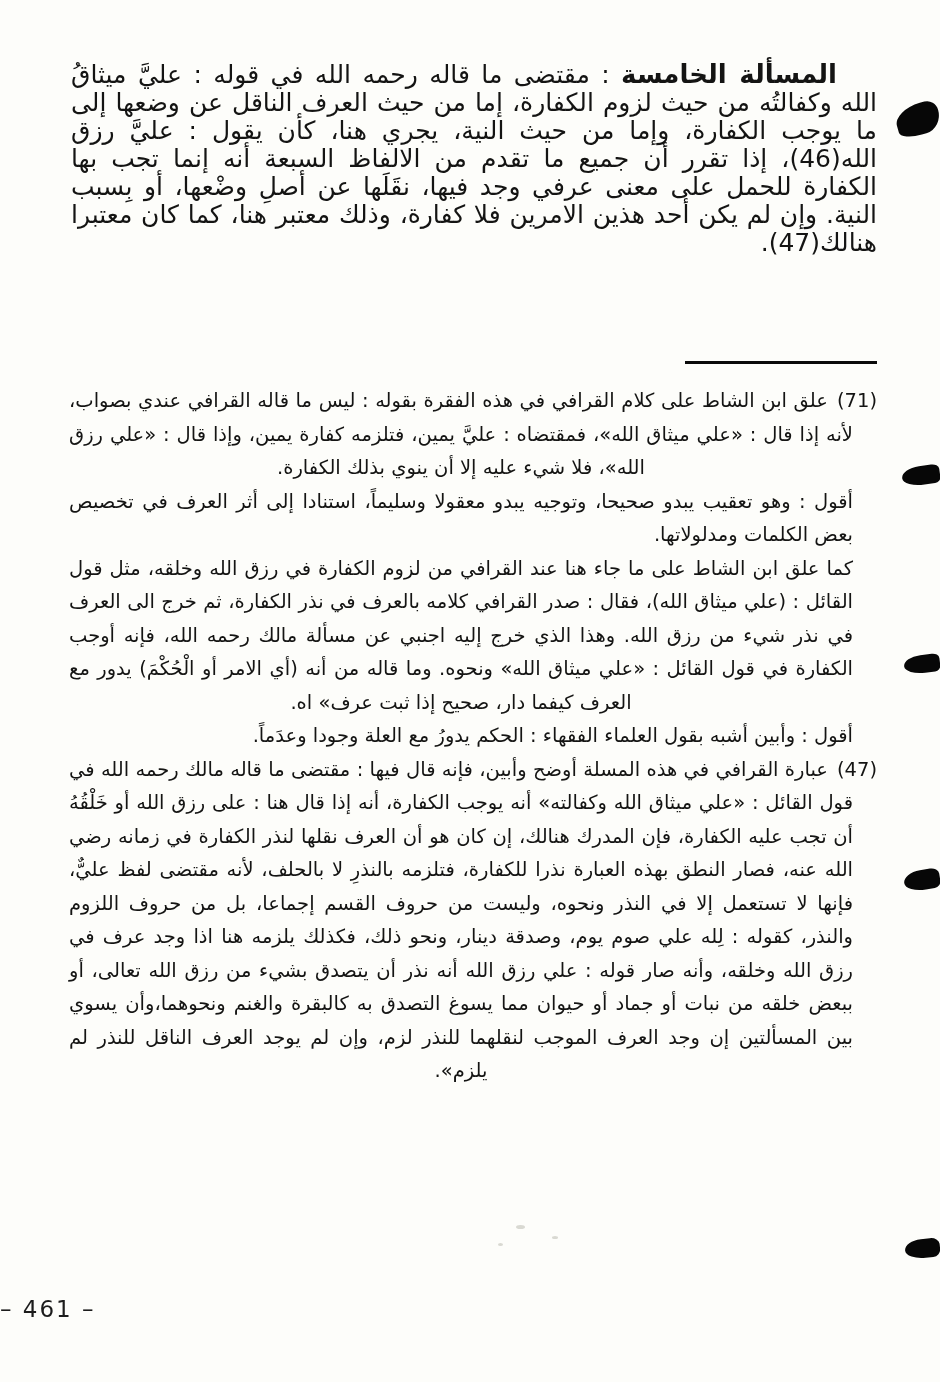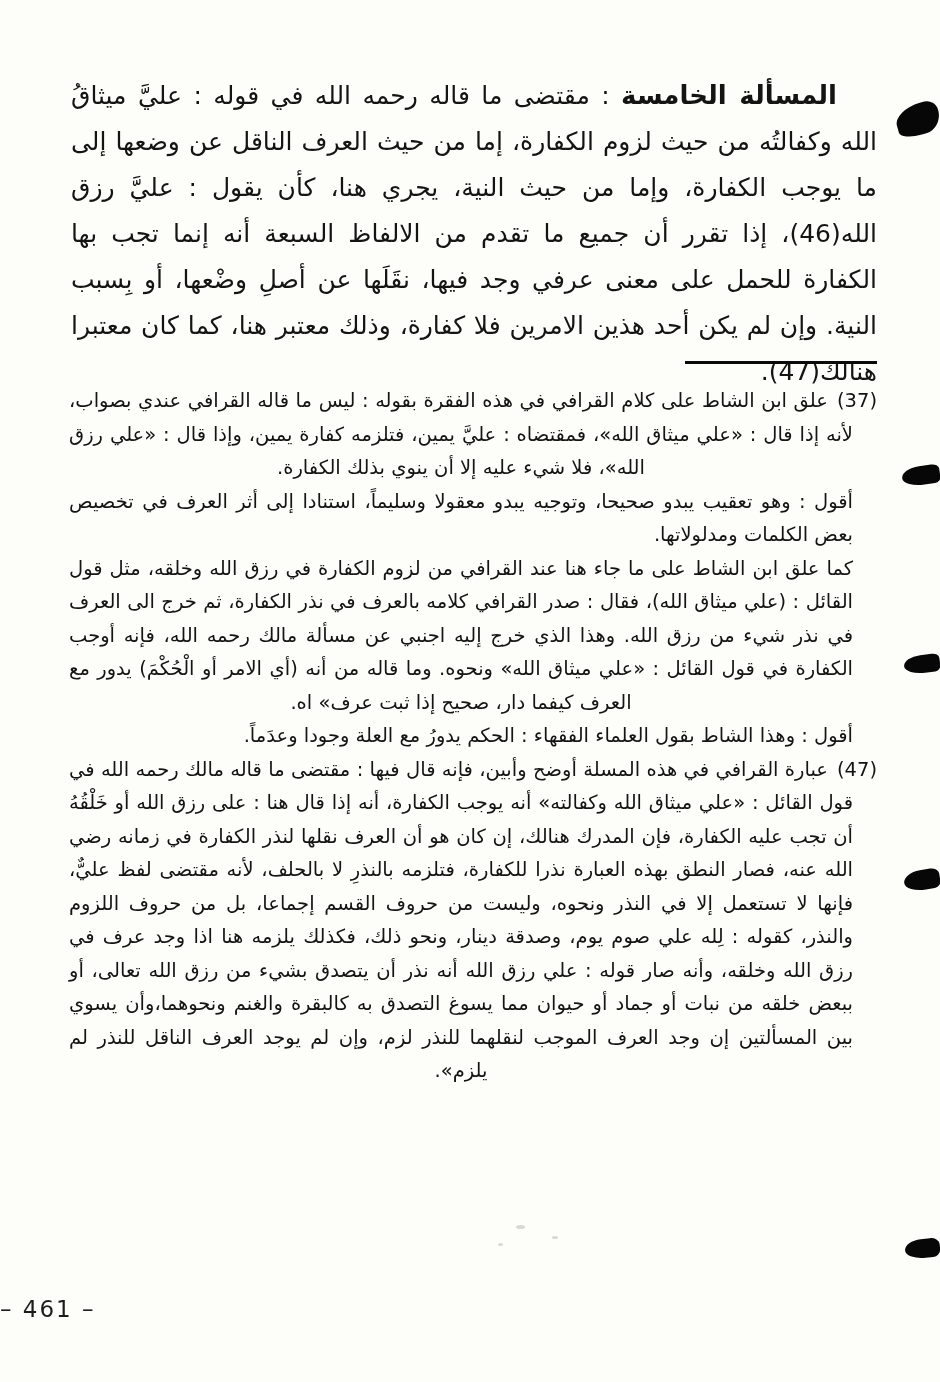--- a/index.html
+++ b/index.html
@@ -7,24 +7,24 @@
     position:relative;
     width:940px;height:1382px;
     background:#fdfdfa;
     overflow:hidden;
     font-family:"DejaVu Sans", sans-serif;
     color:#141413;
   }
   
   .main-text{
     position:absolute;
-    top:72px;right:63px;width:806px;
+    top:60px;right:63px;width:806px;
     direction:rtl;
     font-size:25px;
-    line-height:46px;
+    line-height:28px;
     text-align:justify;
     text-align-last:right;
   }
   .main-text p{margin:0;text-indent:40px;}
   .section-heading{font-weight:bold;font-size:26px;}
   
   .fn-divider{
     position:absolute;
     top:361px;right:63px;
     width:192px;height:3px;
@@ -74,24 +74,24 @@
 
   <div class="main-text">
     <p><span class="section-heading">المسألة الخامسة</span><span> : مقتضى ما قاله رحمه الله في قوله : عليَّ ميثاقُ الله وكفالتُه من حيث لزوم الكفارة، إما من حيث العرف الناقل عن وضعها إلى ما يوجب الكفارة، وإما من حيث النية، يجري هنا، كأن يقول : عليَّ رزق الله(46)، إذا تقرر أن جميع ما تقدم من الالفاظ السبعة أنه إنما تجب بها الكفارة للحمل على معنى عرفي وجد فيها، نقَلَها عن أصلِ وضْعها، أو بِسبب النية. وإن لم يكن أحد هذين الامرين فلا كفارة، وذلك معتبر هنا، كما كان معتبرا هنالك(47).</span></p>
   </div>
 
   <div class="fn-divider"></div>
 
   <div class="footnotes">
 
     <div class="footnote">
-      <p class="fn-para fn-first last-center"><span class="fn-marker">(37)</span><span>علق ابن الشاط على كلام القرافي في هذه الفقرة بقوله : ليس ما قاله القرافي عندي بصواب، لأنه إذا قال : «علي ميثاق الله»، فمقتضاه : عليَّ يمين، فتلزمه كفارة يمين، وإذا قال : «علي رزق الله»، فلا شيء عليه إلا أن ينوي بذلك الكفارة.</span></p>
+      <p class="fn-para fn-first last-center"><span class="fn-marker">(71)</span><span>علق ابن الشاط على كلام القرافي في هذه الفقرة بقوله : ليس ما قاله القرافي عندي بصواب، لأنه إذا قال : «علي ميثاق الله»، فمقتضاه : عليَّ يمين، فتلزمه كفارة يمين، وإذا قال : «علي رزق الله»، فلا شيء عليه إلا أن ينوي بذلك الكفارة.</span></p>
       <p class="fn-para last-right">أقول : وهو تعقيب يبدو صحيحا، وتوجيه يبدو معقولا وسليماً، استنادا إلى أثر العرف في تخصيص بعض الكلمات ومدلولاتها.</p>
       <p class="fn-para last-center">كما علق ابن الشاط على ما جاء هنا عند القرافي من لزوم الكفارة في رزق الله وخلقه، مثل قول القائل : (علي ميثاق الله)، فقال : صدر القرافي كلامه بالعرف في نذر الكفارة، ثم خرج الى العرف في نذر شيء من رزق الله. وهذا الذي خرج إليه اجنبي عن مسألة مالك رحمه الله، فإنه أوجب الكفارة في قول القائل : «علي ميثاق الله» ونحوه. وما قاله من أنه (أي الامر أو الْحُكْمَ) يدور مع العرف كيفما دار، صحيح إذا ثبت عرف» اه.</p>
-      <p class="fn-para last-right">أقول : وهذا الشاط بقول العلماء الفقهاء : الحكم يدورُ مع العلة وجودا وعدَماً.</p>
+      <p class="fn-para last-right">أقول : وأبين أشبه بقول العلماء الفقهاء : الحكم يدورُ مع العلة وجودا وعدَماً.</p>
     </div>
 
     <div class="footnote">
       <p class="fn-para fn-first last-center"><span class="fn-marker">(47)</span><span>عبارة القرافي في هذه المسلة أوضح وأبين، فإنه قال فيها : مقتضى ما قاله مالك رحمه الله في قول القائل : «علي ميثاق الله وكفالته» أنه يوجب الكفارة، أنه إذا قال هنا : على رزق الله أو خَلْقُهُ أن تجب عليه الكفارة، فإن المدرك هنالك، إن كان هو أن العرف نقلها لنذر الكفارة في زمانه رضي الله عنه، فصار النطق بهذه العبارة نذرا للكفارة، فتلزمه بالنذرِ لا بالحلف، لأنه مقتضى لفظ عليٌّ، فإنها لا تستعمل إلا في النذر ونحوه، وليست من حروف القسم إجماعا، بل من حروف اللزوم والنذر، كقوله : لِله علي صوم يوم، وصدقة دينار، ونحو ذلك، فكذلك يلزمه هنا اذا وجد عرف في رزق الله وخلقه، وأنه صار قوله : علي رزق الله أنه نذر أن يتصدق بشيء من رزق الله تعالى، أو ببعض خلقه من نبات أو جماد أو حيوان مما يسوغ التصدق به كالبقرة والغنم ونحوهما،وأن يسوي بين المسألتين إن وجد العرف الموجب لنقلهما للنذر لزم، وإن لم يوجد العرف الناقل للنذر لم يلزم».</span></p>
     </div>
 
   </div>
 
   <div class="page-number">– 461 –</div>
 

